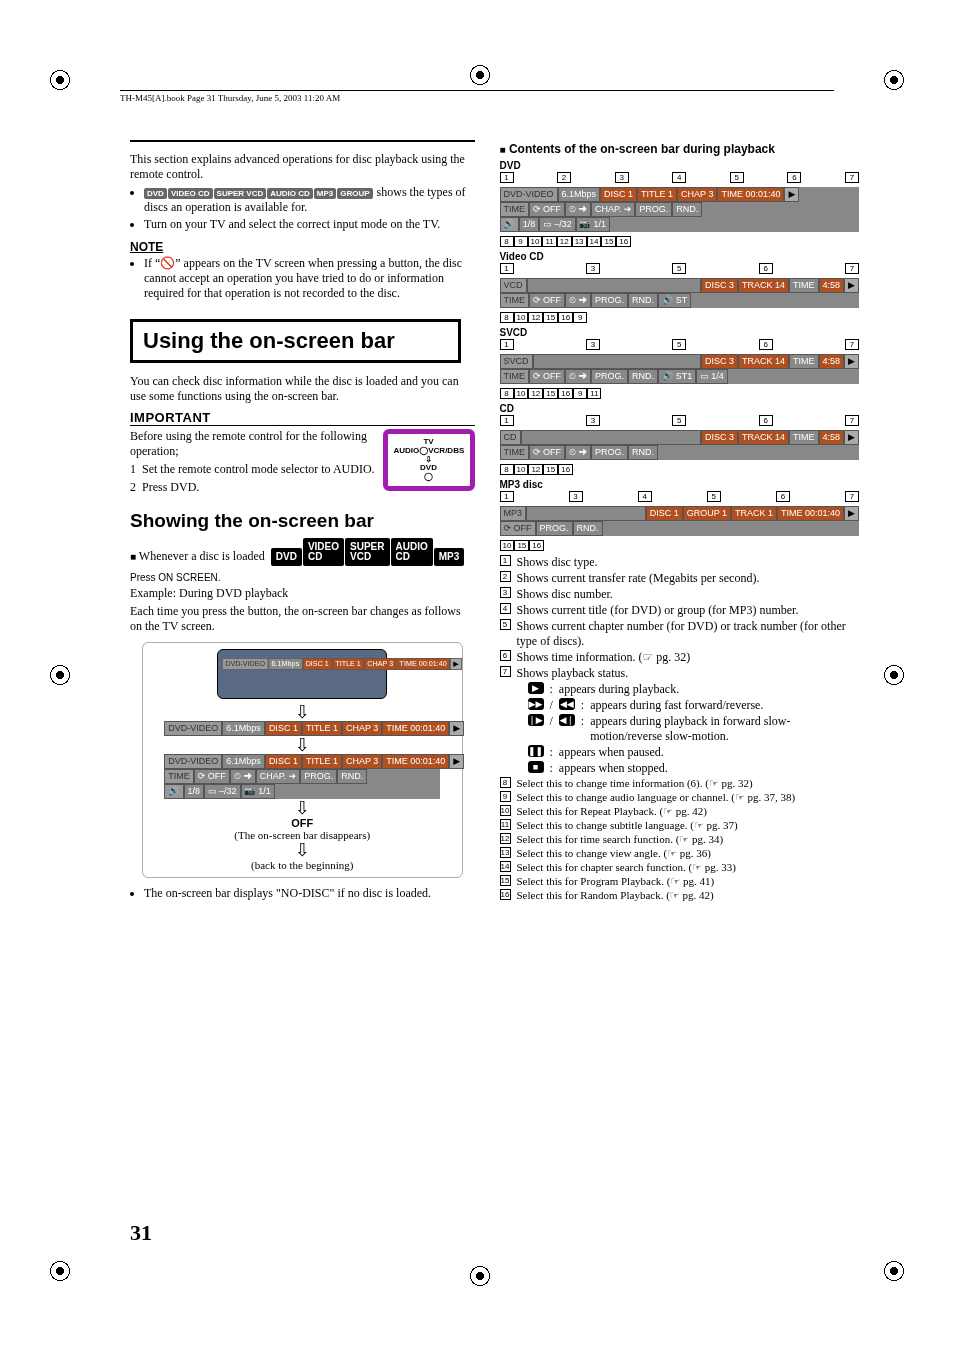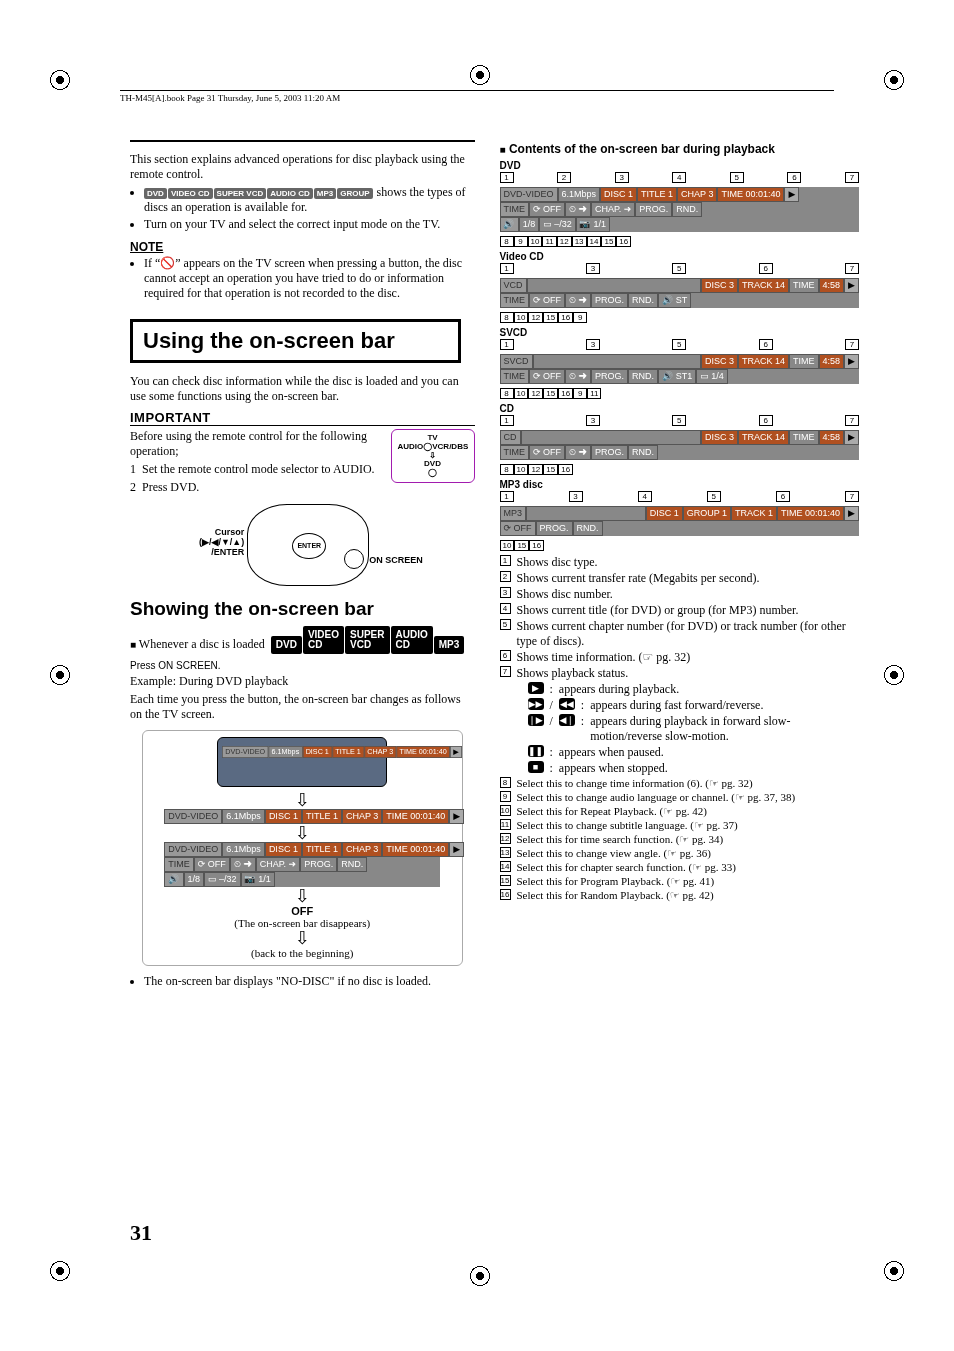--- a/index.html
+++ b/index.html
@@ -264,21 +264,21 @@
   }
   .remote-diagram .oncircle {
     position:absolute; right:4px; top:44px; width:18px; height:18px;
     border:1px solid #000; border-radius:50%; font-size:6px; text-align:center;
   }
 
   .selector-diagram {
     font-family: Arial, sans-serif;
     font-size: 8px;
     font-weight: bold;
-    border: 1px solid #a21caf;
+    border: 5px solid #a21caf;
     border-radius: 6px;
     padding: 4px 6px;
     width: 70px;
     text-align: center;
     float: right;
     margin: 0 0 4px 6px;
   }
   .selector-diagram div { line-height: 1.1; }
 
   .clearfix::after { content:""; display:block; clear:both; }
@@ -347,31 +347,20 @@
           </div>
           <div>⇩</div>
           <div>DVD</div>
           <div>◯</div>
         </div>
         <p>Before using the remote control for the following operation;</p>
         <p>1&nbsp;&nbsp;<span>Set the remote control mode selector to AUDIO.</span></p>
         <p>2&nbsp;&nbsp;<span>Press DVD.</span></p>
       </div>
 
-      <div class="remote-diagram">
-        <div class="dpad">
-          <div class="lbl-left">
-            <span>Cursor</span><br>
-            <span>(▶/◀/▼/▲) /ENTER</span>
-          </div>
-          <div class="enter">ENTER</div>
-          <div class="oncircle"></div>
-          <div class="lbl-right">ON SCREEN</div>
-        </div>
-      </div>
 
       <h2 class="sub">Showing the on-screen bar</h2>
       <p>
         <span class="sq">■</span>
         <span>Whenever a disc is loaded</span>
         &nbsp;<span id="badges-big"><span class="disc-badge big">DVD</span><span class="disc-badge big">VIDEO<br>CD</span><span class="disc-badge big">SUPER<br>VCD</span><span class="disc-badge big">AUDIO<br>CD</span><span class="disc-badge big">MP3</span></span>
       </p>
 
       <h3 class="press">Press ON SCREEN.</h3>
       <p>Example: During DVD playback</p>

